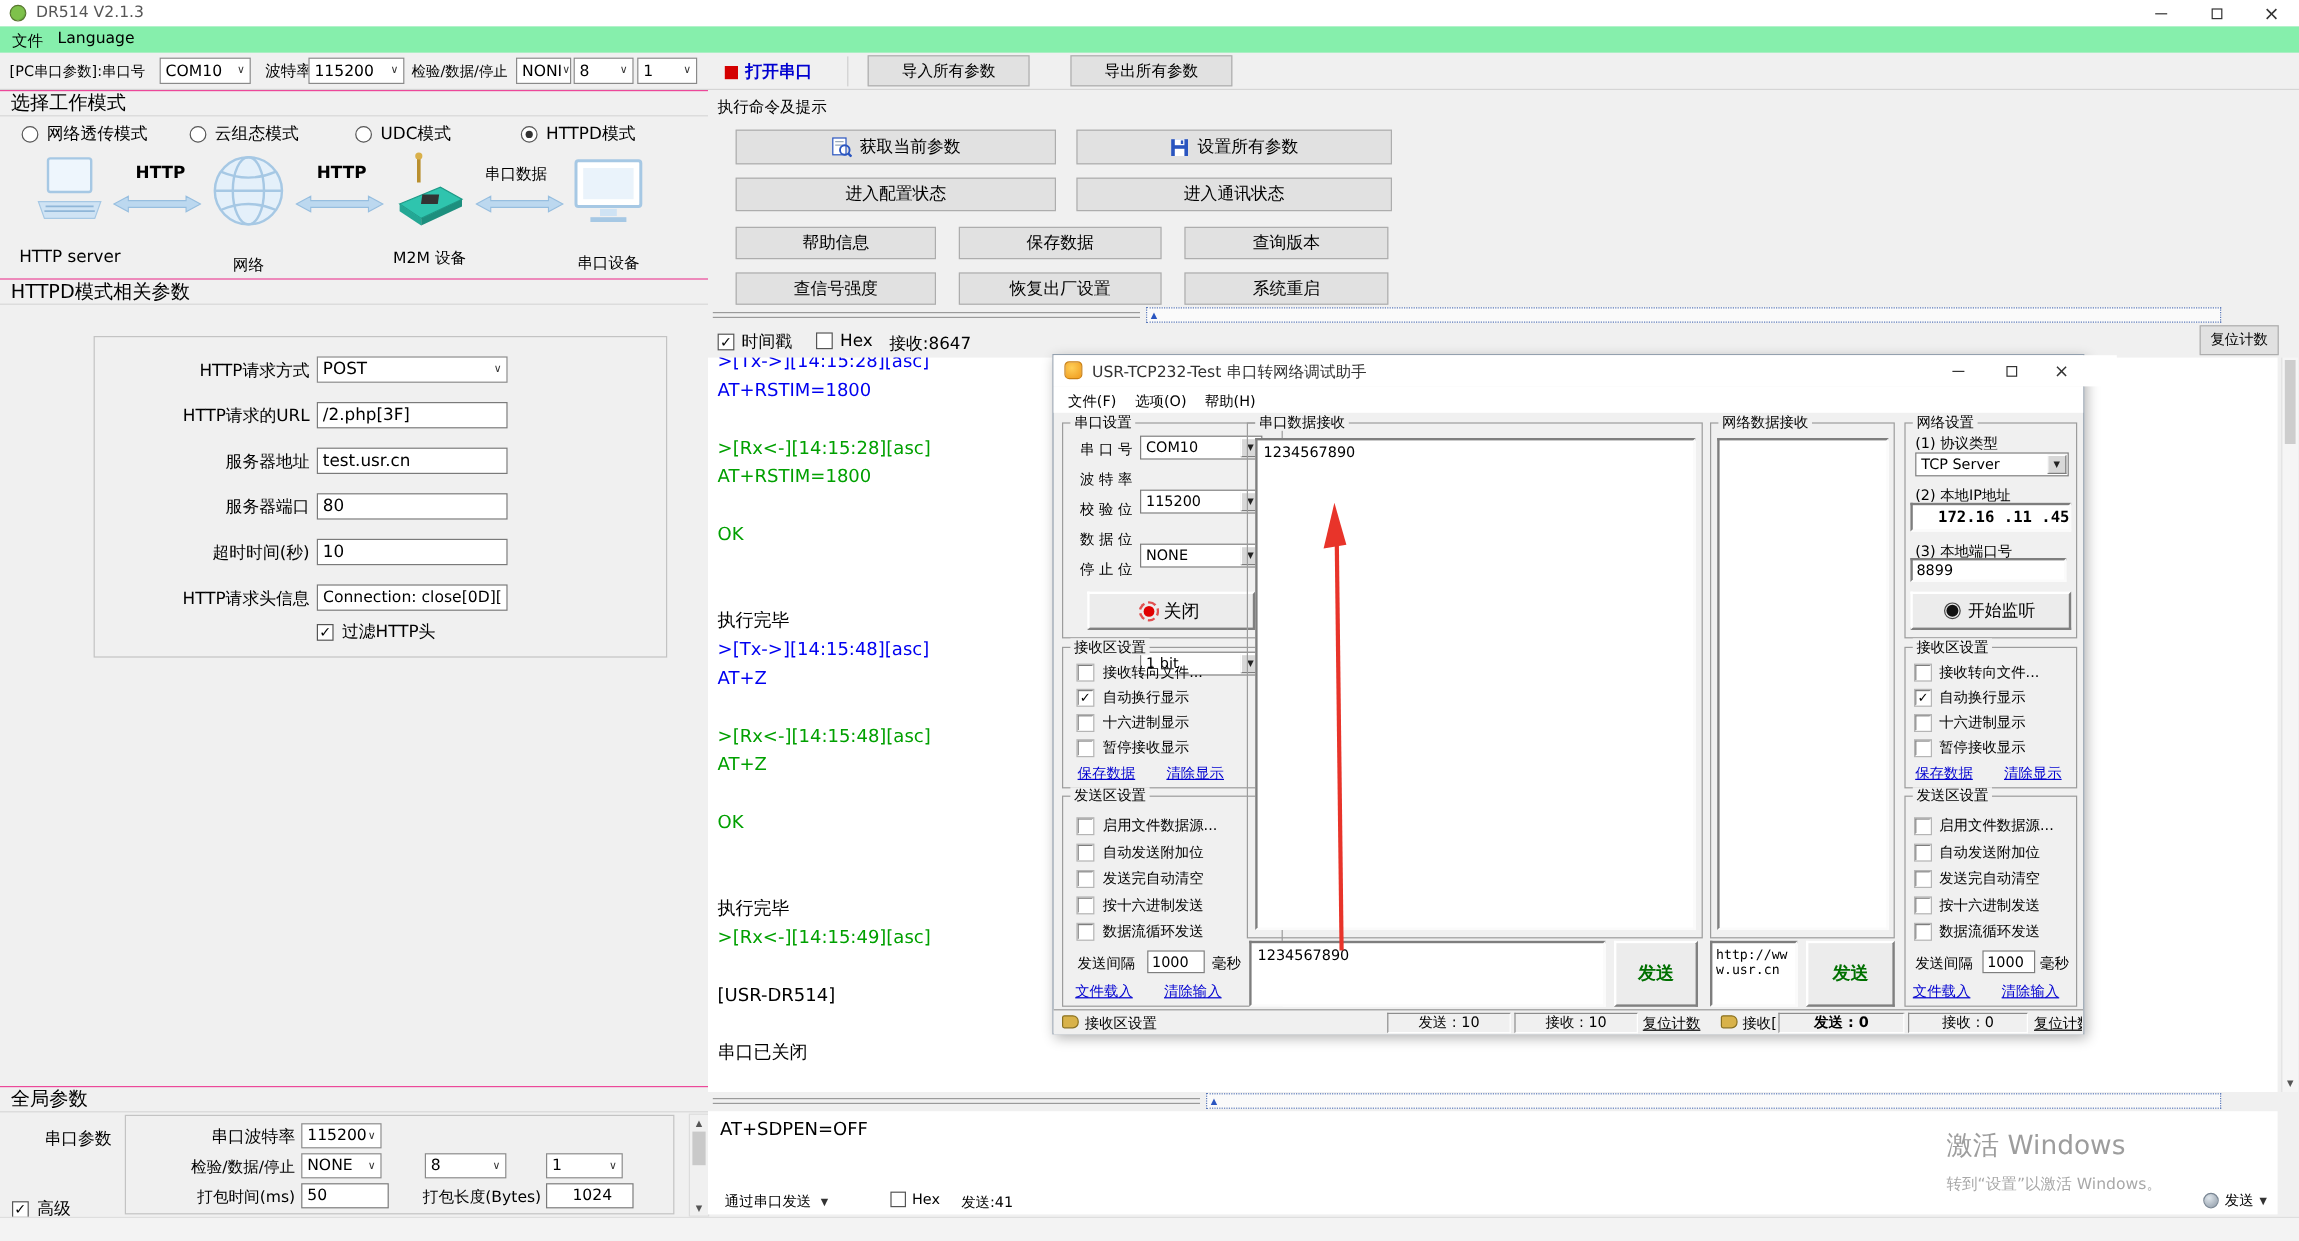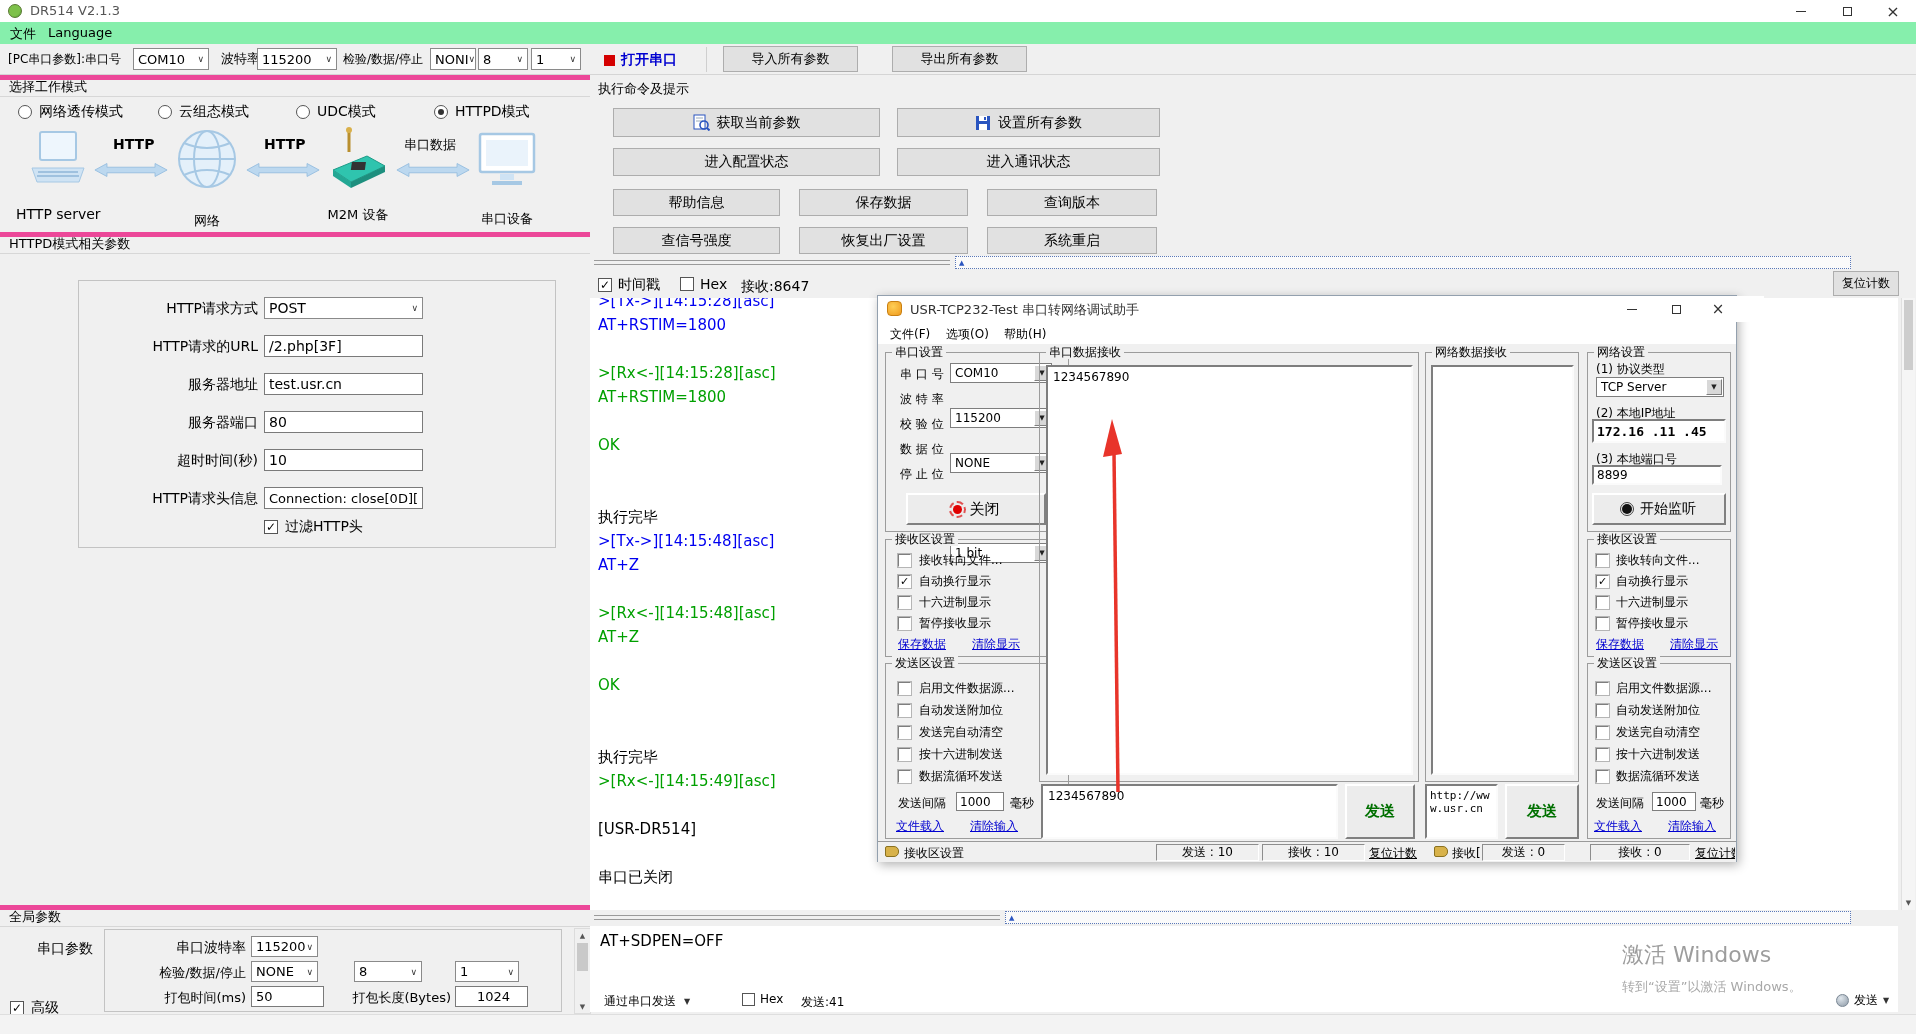--- a/index.html
+++ b/index.html
@@ -9,22 +9,22 @@
   .a { position:absolute; }
   .lbl { white-space:nowrap; }
   
   .combo-m { background:#fff; border:1px solid #8a8a8a; display:flex; align-items:center;
              padding:0 4px; font-size:13px; white-space:nowrap; overflow:hidden; }
   .combo-m .car { margin-left:auto; font-size:9px; color:#333; flex:0 0 auto; }
   .btn-m { background:#e1e1e1; border:1px solid #adadad; display:flex; align-items:center;
            justify-content:center; font-size:14px; white-space:nowrap; cursor:default; }
   .inp-m { border:1px solid #7a7a7a; background:#fff; padding:0 4px;
            font:14px "DejaVu Sans","Liberation Sans",sans-serif; }
-  .hdr { height:22px; background:#f0f0f0; border-top:5px solid #ec4899; border-bottom:1px solid #d7d7d7;
-         display:flex; align-items:flex-end; padding-left:9px; font-size:13px; }
+  .hdr { height:22px; background:#f0f0f0; border-top:1px solid #ec4899; border-bottom:1px solid #d7d7d7;
+         display:flex; align-items:flex-start; padding-left:9px; font-size:16px; }
   .cbx { width:14px; height:14px; background:#fff; border:1px solid #555; display:inline-flex;
          align-items:center; justify-content:center; font-size:12px; line-height:1; }
   .cbx.on::after { content:"✓"; }
   .rad { width:14px; height:14px; background:#fff; border:1px solid #555; border-radius:50%; position:relative; }
   .rad.sel::after { content:""; position:absolute; inset:3px; background:#333; border-radius:50%; }
   
   .group { border:1px solid #9c9c9c; position:absolute; }
   .gt { position:absolute; top:-8px; left:6px; background:#f0f0f0; padding:0 3px; font-size:12px; line-height:14px; white-space:nowrap; }
   .sunk { background:#fff; border-top:2px solid #7e7e7e; border-left:2px solid #7e7e7e;
           border-bottom:2px solid #fbfbfb; border-right:2px solid #fbfbfb; }
@@ -476,21 +476,21 @@
 
   <div class="group" style="left:709px;top:56px;width:144px;height:180px;">
     <span class="gt">网络设置</span>
     <span class="a usrlbl" style="left:8px;top:8px;">(1) 协议类型</span>
     <div class="a cmb" style="left:8px;top:24px;width:128px;height:20px;">
       <span>TCP Server</span>
         <span class="db">▼</span>
     </div>
     <span class="a usrlbl" style="left:8px;top:52px;">(2) 本地IP地址</span>
     <div class="a sunk" style="left:4px;top:66px;width:134px;height:24px;display:flex;align-items:center;">
-      <span style="font:bold 13px 'DejaVu Sans Mono','Liberation Mono',monospace;padding-left:3px;white-space:nowrap;">172.16 .11 .45</span>
+      <span style="font:bold 13px 'DejaVu Sans Mono','Liberation Mono',monospace;padding-left:21px;white-space:nowrap;">172.16 .11 .45</span>
     </div>
     <span class="a usrlbl" style="left:8px;top:98px;">(3) 本地端口号</span>
     <div class="a sunk" style="left:4px;top:112px;width:130px;height:20px;display:flex;align-items:center;">
       <span class="usrlbl" style="padding-left:3px;">8899</span>
     </div>
     <div class="a rais" style="left:4px;top:140px;width:134px;height:32px;display:flex;align-items:center;justify-content:center;gap:8px;">
       <span style="width:10px;height:10px;background:#111;border-radius:50%;outline:1px solid #444;outline-offset:1px;display:inline-block;"></span>
       <span style="font-size:14px;">开始监听</span>
     </div>
   </div>
@@ -547,21 +547,21 @@
   </div>
 
   <div class="a" style="left:0;top:545px;width:858px;height:21px;border-top:1px solid #9a9a9a;background:#f0f0f0;">
     <span class="a" style="left:7px;top:4px;width:14px;height:11px;background:#d8b24a;border:1px solid #8a7120;border-radius:2px 5px 5px 2px;"></span>
     <span class="a usrlbl" style="left:26px;top:3px;">接收区设置</span>
     <div class="a statbox" style="left:278px;top:2px;width:103px;height:17px;">发送 : 10</div>
     <div class="a statbox" style="left:384px;top:2px;width:103px;height:17px;">接收 : 10</div>
     <span class="a usrlbl" style="left:491px;top:3px;text-decoration:underline;">复位计数</span>
     <span class="a" style="left:556px;top:4px;width:14px;height:11px;background:#d8b24a;border:1px solid #8a7120;border-radius:2px 5px 5px 2px;"></span>
     <span class="a usrlbl" style="left:574px;top:3px;">接收[</span>
-    <div class="a statbox" style="left:604px;top:2px;width:83px;height:17px;">发送 : 0</div>
+    <div class="a statbox" style="left:604px;top:2px;width:105px;height:17px;font-weight:bold;">发送 : 0</div>
     <div class="a statbox" style="left:712px;top:2px;width:100px;height:17px;">接收 : 0</div>
     <span class="a usrlbl" style="left:817px;top:3px;width:40px;overflow:hidden;text-decoration:underline;">复位计数</span>
   </div>
 </div>
 
 <svg class="a" style="left:1090px;top:405px;z-index:30;pointer-events:none;" width="60" height="400" viewBox="0 0 60 400">
   <line x1="28" y1="387" x2="24" y2="48" stroke="#e8342a" stroke-width="3.5"></line>
   <polygon points="22,14 13,52 32,49" fill="#e8342a"></polygon>
 </svg>
 

